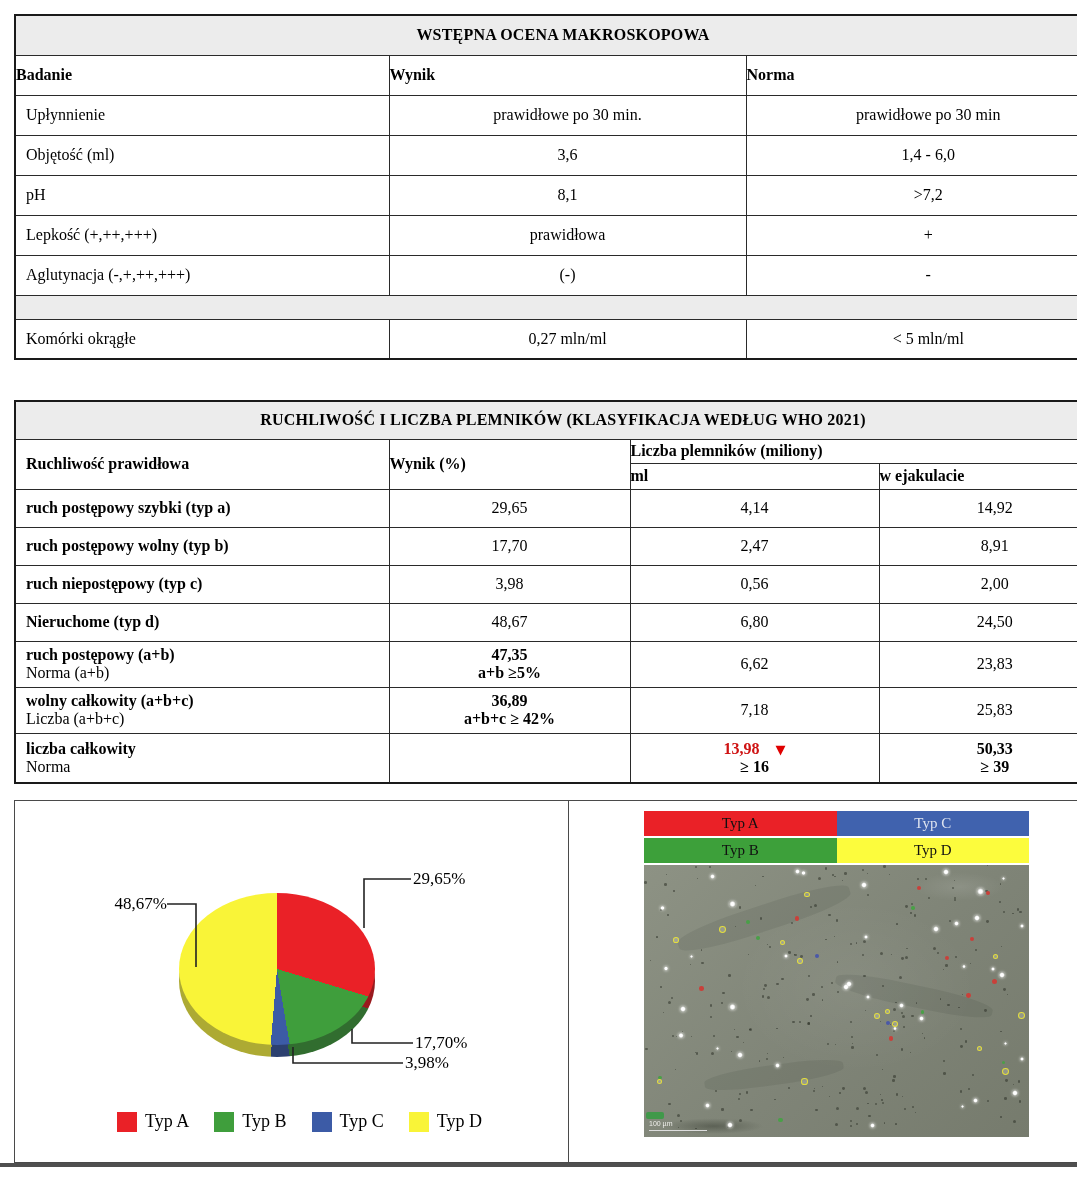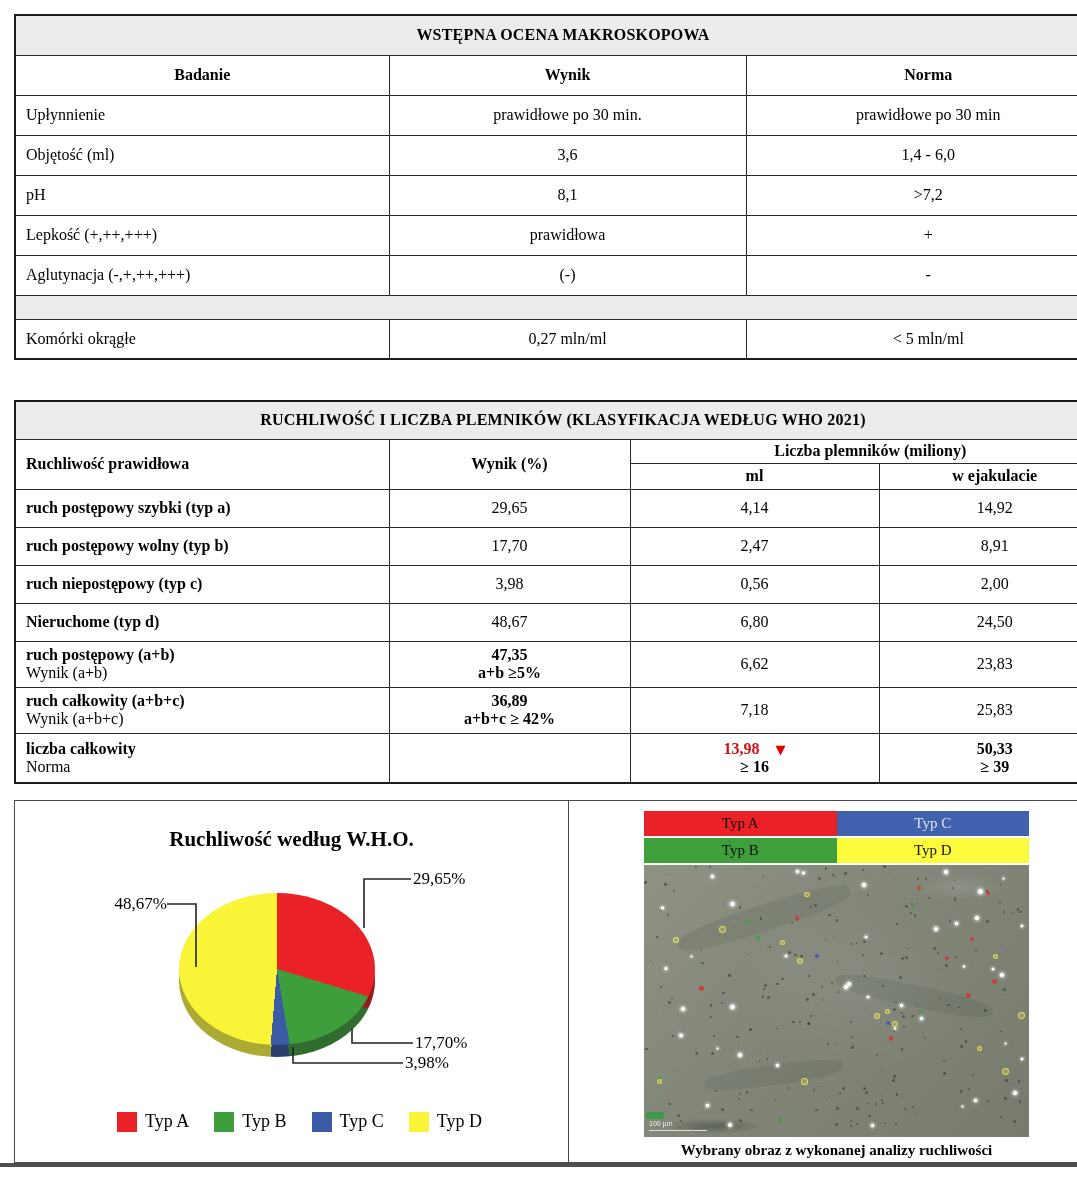--- a/index.html
+++ b/index.html
@@ -4,21 +4,21 @@
 <style>
   * { margin:0; padding:0; box-sizing:border-box; }
   html,body { width:1077px; height:1183px; background:#fff; overflow:hidden; position:relative;
               font-family:"Liberation Serif","DejaVu Serif",serif; color:#000; }
 
   
   table.doc { border-collapse:collapse; table-layout:fixed; width:1098px; position:absolute; left:14px;
               border:2px solid #1a1a1a; }
   table.doc td, table.doc th { border:1px solid #2a2a2a; font-size:16px; vertical-align:middle; }
   .title-row td { background:#ececec; font-weight:bold; font-size:17px; text-align:center; height:42px; letter-spacing:.2px; }
-  .hdr { font-weight:bold; text-align:center; }
+  .hdr { font-weight:bold; text-align:left; }
   .lbl { text-align:left; padding-left:10px; }
   .ctr { text-align:center; }
   .t1 { top:14px; }
   .t1 td { height:40px; }
   .t1 .spacer td { background:#ececec; height:24px; }
   .t2 { top:400px; }
   .t2 td { height:38px; }
   .t2 .hrow td { height:auto; }
   .t2 .tall td { height:46px; }
   .t2 .tall7 td { height:50px; }
@@ -168,33 +168,33 @@
   </tr>
   <tr>
     <td class="lbl b">Nieruchome (typ d)</td>
     <td class="ctr">48,67</td>
     <td class="ctr">6,80</td>
     <td class="ctr">24,50</td>
   </tr>
   <tr class="tall">
     <td class="lbl">
       <div class="b">ruch postępowy (a+b)</div>
-      <div>Wynik (a+b)</div>
+      <div>Norma (a+b)</div>
     </td>
     <td class="ctr">
       <div class="b">47,35</div>
       <div class="b">a+b ≥5%</div>
     </td>
     <td class="ctr">6,62</td>
     <td class="ctr">23,83</td>
   </tr>
   <tr class="tall">
     <td class="lbl">
-      <div class="b">ruch całkowity (a+b+c)</div>
-      <div>Wynik (a+b+c)</div>
+      <div class="b">wolny całkowity (a+b+c)</div>
+      <div>Liczba (a+b+c)</div>
     </td>
     <td class="ctr">
       <div class="b">36,89</div>
       <div class="b">a+b+c ≥ 42%</div>
     </td>
     <td class="ctr">7,18</td>
     <td class="ctr">25,83</td>
   </tr>
   <tr class="tall7">
     <td class="lbl">
@@ -212,21 +212,20 @@
       <div class="b">50,33</div>
       <div class="b">≥ 39</div>
     </td>
   </tr>
   </tbody>
 </table>
 
 <div id="bottom-box">
   <div id="panel-divider"></div>
 
-  <div id="pie-title">Ruchliwość według W.H.O.</div>
   <div id="pie-wrap">
     <div id="pie-rim" style="background: conic-gradient(rgb(234, 33, 39) 0deg, rgb(234, 33, 39) 106.74deg, rgb(63, 158, 60) 106.74deg, rgb(63, 158, 60) 170.46deg, rgb(60, 91, 166) 170.46deg, rgb(60, 91, 166) 184.788deg, rgb(249, 244, 56) 184.788deg, rgb(249, 244, 56) 360deg);"></div>
     <div id="pie-top" style="background: conic-gradient(rgb(234, 33, 39) 0deg, rgb(234, 33, 39) 106.74deg, rgb(63, 158, 60) 106.74deg, rgb(63, 158, 60) 170.46deg, rgb(60, 91, 166) 170.46deg, rgb(60, 91, 166) 184.788deg, rgb(249, 244, 56) 184.788deg, rgb(249, 244, 56) 360deg);"></div>
   </div>
   <svg id="callout-svg" viewBox="0 0 553 363">
     <polyline points="349,127 349,78 396,78" fill="none" stroke="#222" stroke-width="1.6"></polyline>
     <polyline points="152,103 181,103 181,166" fill="none" stroke="#222" stroke-width="1.6"></polyline>
     <polyline points="337,228 337,242 398,242" fill="none" stroke="#222" stroke-width="1.6"></polyline>
     <polyline points="278,246 278,262 388,262" fill="none" stroke="#222" stroke-width="1.6"></polyline>
   </svg>
@@ -564,16 +563,15 @@
         <span class="sp gn" style="left: 267.4px; top: 41px; width: 3.5px; height: 3.5px;"></span>
         <span class="sp gn" style="left: 14.4px; top: 210.5px; width: 3.9px; height: 3.9px;"></span>
         <span class="sp gn" style="left: 276.5px; top: 145.1px; width: 3.6px; height: 3.6px;"></span>
         <span class="sp bl" style="left: 170.8px; top: 88.5px; width: 4px; height: 4px;"></span>
         <span class="sp bl" style="left: 242.3px; top: 156.1px; width: 4px; height: 4px;"></span>
       </div>
     <div id="frame-smudge"></div>
     <div id="scale-text">100 µm</div>
     <div id="scale-line"></div>
   </div>
-  <div id="img-caption">Wybrany obraz z wykonanej analizy ruchliwości</div>
 </div>
 
 <div id="bottom-rule"></div>
 
 </body></html>

